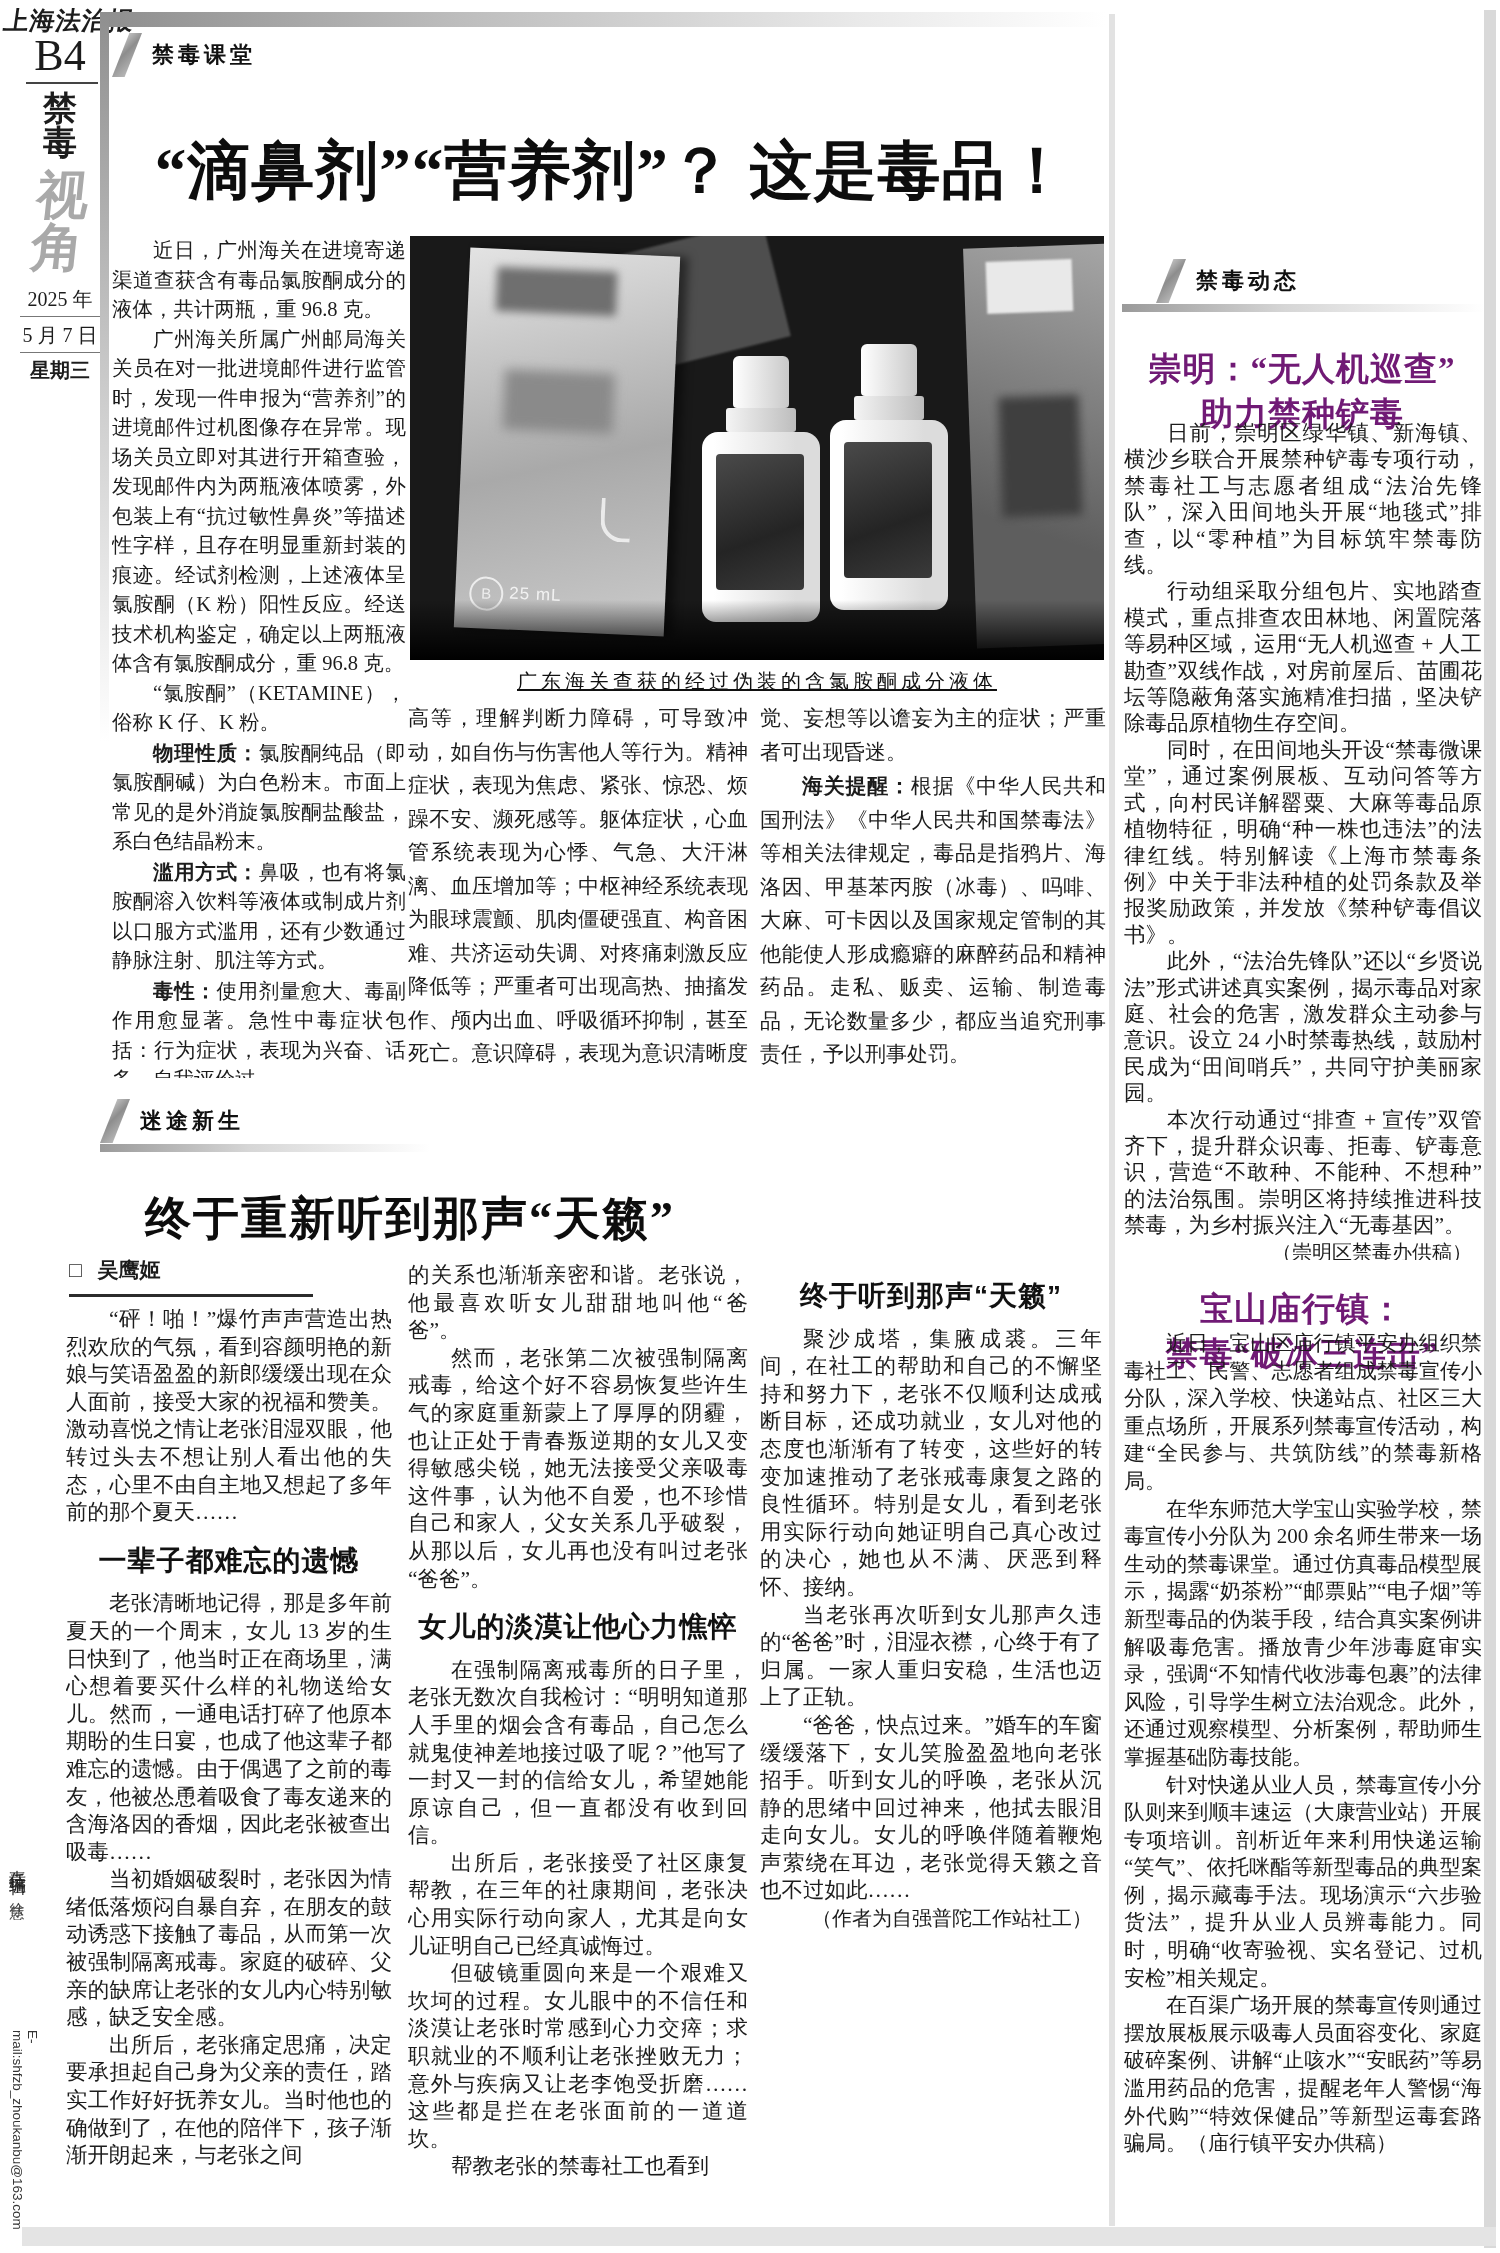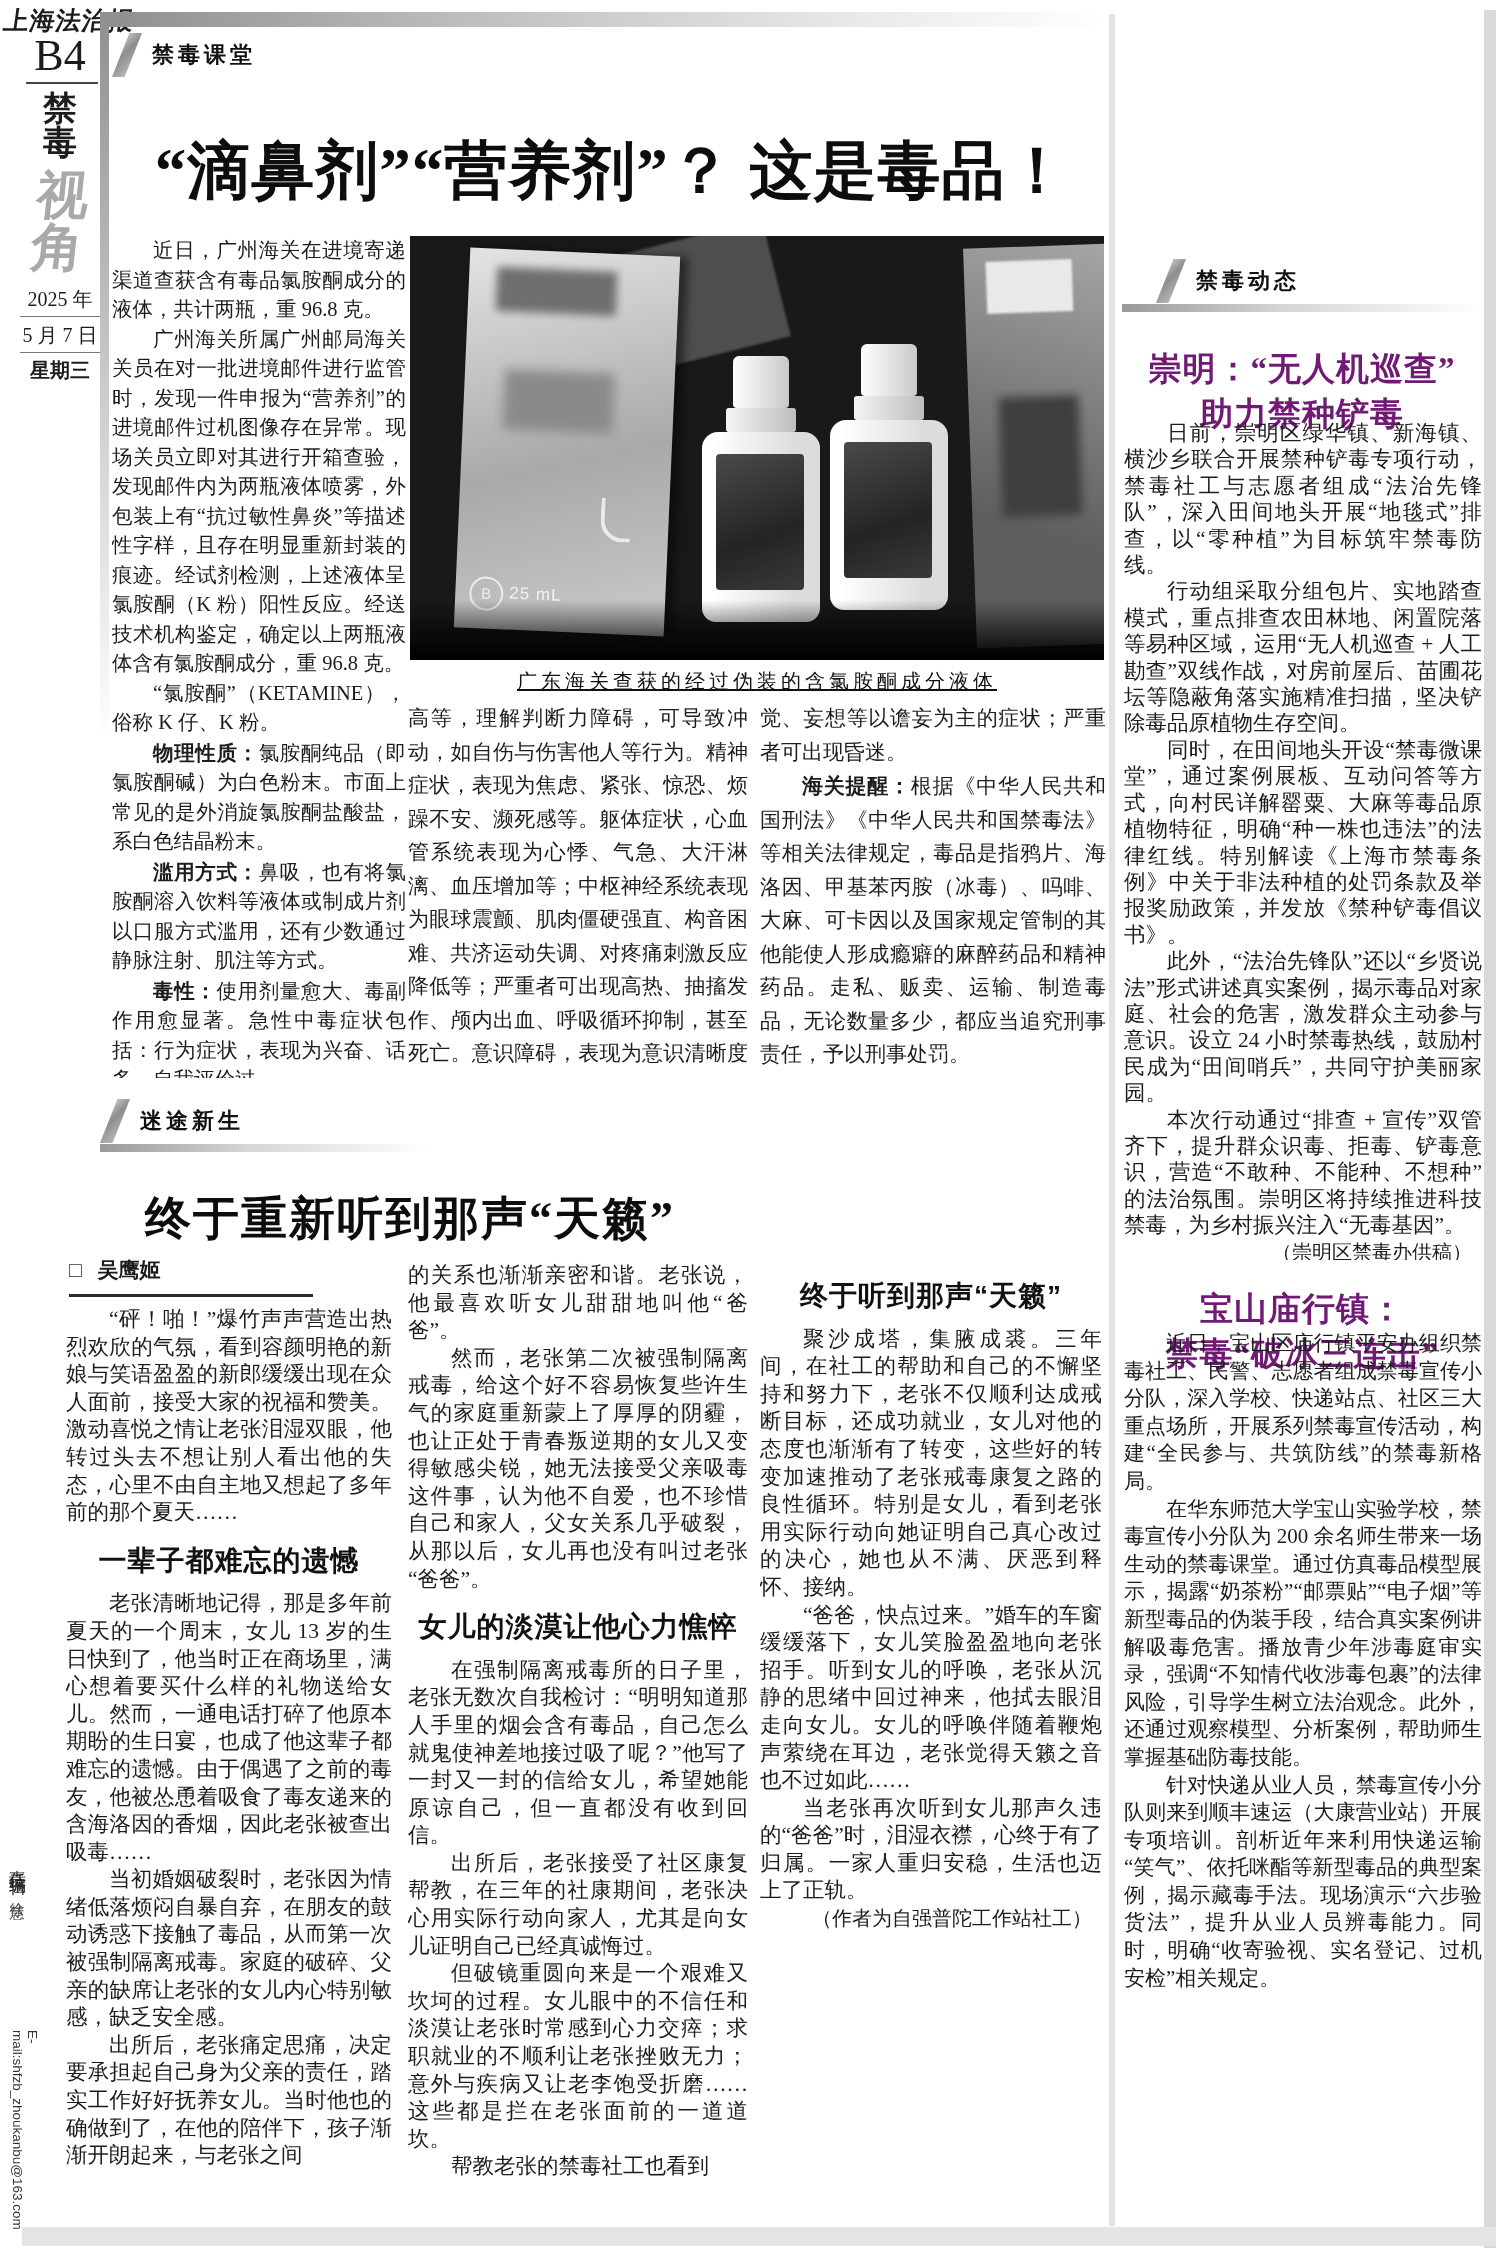--- a/index.html
+++ b/index.html
@@ -245,28 +245,29 @@
     <h3 class="subhead">女儿的淡漠让他心力憔悴</h3>
     <p class="indent"><span>在强制隔离戒毒所的日子里，老张无数次自我检讨：“明明知道那人手里的烟会含有毒品，自己怎么就鬼使神差地接过吸了呢？”他写了一封又一封的信给女儿，希望她能原谅自己，但一直都没有收到回信。</span></p>
     <p class="indent"><span>出所后，老张接受了社区康复帮教，在三年的社康期间，老张决心用实际行动向家人，尤其是向女儿证明自己已经真诚悔过。</span></p>
     <p class="indent"><span>但破镜重圆向来是一个艰难又坎坷的过程。女儿眼中的不信任和淡漠让老张时常感到心力交瘁；求职就业的不顺利让老张挫败无力；意外与疾病又让老李饱受折磨……这些都是拦在老张面前的一道道坎。</span></p>
     <p class="indent"><span>帮教老张的禁毒社工也看到</span></p>
   </div>
 
   <div id="ftc3" class="bodycol">
     <h3 class="subhead">终于听到那声“天籁”</h3>
     <p class="indent"><span>聚沙成塔，集腋成裘。三年间，在社工的帮助和自己的不懈坚持和努力下，老张不仅顺利达成戒断目标，还成功就业，女儿对他的态度也渐渐有了转变，这些好的转变加速推动了老张戒毒康复之路的良性循环。特别是女儿，看到老张用实际行动向她证明自己真心改过的决心，她也从不满、厌恶到释怀、接纳。</span></p>
+    <p class="indent"><span>当老张再次听到女儿那声久违的“爸爸”时，泪湿衣襟，心终于有了归属。一家人重归安稳，生活也迈上了正轨。</span></p>
     <p class="indent"><span>“爸爸，快点过来。”婚车的车窗缓缓落下，女儿笑脸盈盈地向老张招手。听到女儿的呼唤，老张从沉静的思绪中回过神来，他拭去眼泪走向女儿。女儿的呼唤伴随着鞭炮声萦绕在耳边，老张觉得天籁之音也不过如此……</span></p>
-    <p class="indent"><span>当老张再次听到女儿那声久违的“爸爸”时，泪湿衣襟，心终于有了归属。一家人重归安稳，生活也迈上了正轨。</span></p>
     <p class="by">（作者为自强普陀工作站社工）</p>
   </div>
 
   <h2 id="bs-title" class="news-title">
     <span>宝山庙行镇：</span><br>
     <span>禁毒“破冰三连击”</span>
   </h2>
   <div id="bs-body" class="bodycol">
     <p class="indent"><span>近日，宝山区庙行镇平安办组织禁毒社工、民警、志愿者组成禁毒宣传小分队，深入学校、快递站点、社区三大重点场所，开展系列禁毒宣传活动，构建“全民参与、共筑防线”的禁毒新格局。</span></p>
     <p class="indent"><span>在华东师范大学宝山实验学校，禁毒宣传小分队为 200 余名师生带来一场生动的禁毒课堂。通过仿真毒品模型展示，揭露“奶茶粉”“邮票贴”“电子烟”等新型毒品的伪装手段，结合真实案例讲解吸毒危害。播放青少年涉毒庭审实录，强调“不知情代收涉毒包裹”的法律风险，引导学生树立法治观念。此外，还通过观察模型、分析案例，帮助师生掌握基础防毒技能。</span></p>
     <p class="indent"><span>针对快递从业人员，禁毒宣传小分队则来到顺丰速运（大康营业站）开展专项培训。剖析近年来利用快递运输“笑气”、依托咪酯等新型毒品的典型案例，揭示藏毒手法。现场演示“六步验货法”，提升从业人员辨毒能力。同时，明确“收寄验视、实名登记、过机安检”相关规定。</span></p>
+    <p class="indent"><span>在百渠广场开展的禁毒宣传则通过摆放展板展示吸毒人员面容变化、家庭破碎案例、讲解“止咳水”“安眠药”等易滥用药品的危害，提醒老年人警惕“海外代购”“特效保健品”等新型运毒套路骗局。</span><span>（庙行镇平安办供稿）</span></p>
   </div>
 
 </div>
 
 </body></html>

